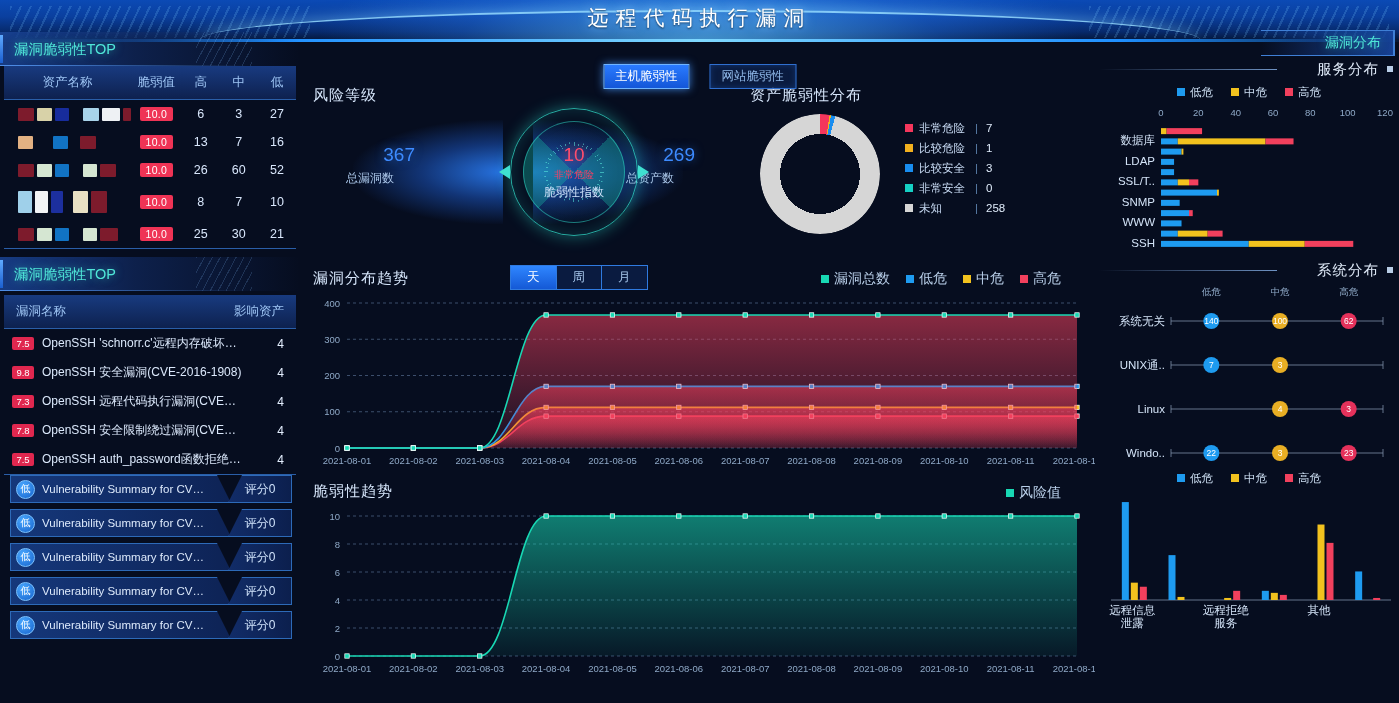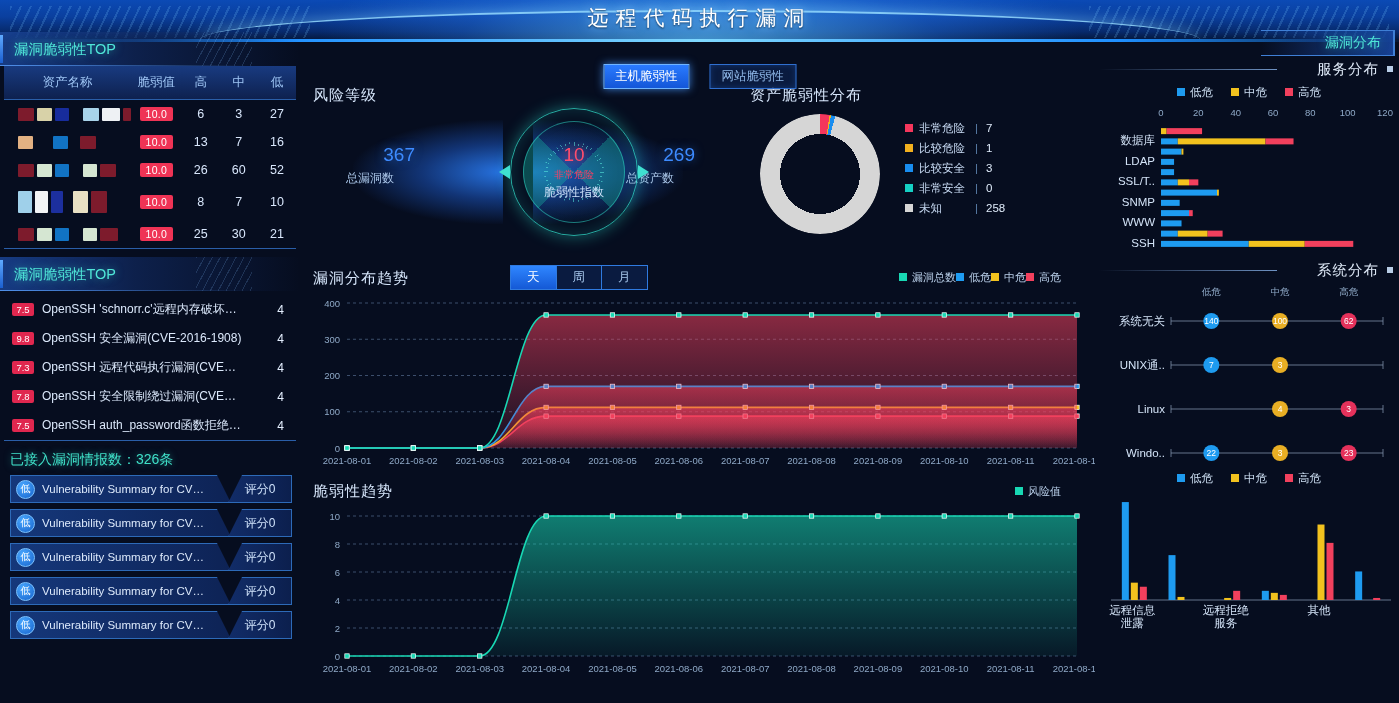--- a/index.html
+++ b/index.html
@@ -223,21 +223,21 @@
 
   .chart-box { position: relative; }
   .seg-btns { display: flex; border: 1px solid #2f7ae0; }
   .seg {
     padding: 3px 16px; font-size: 12.5px; color: #a8c8ec; cursor: pointer;
     border-right: 1px solid #2f7ae0; background: rgba(14,36,86,.6);
   }
   .seg:last-child { border-right: none; }
   .seg.active { background: linear-gradient(180deg,#2f86ff,#1459d6); color: #fff; }
 
-  .legend-inline { display: flex; font-size: 11px; color: #b9cfe9; align-items: center; }
+  .legend-inline { display: flex; gap: 16px; font-size: 14px; color: #b9cfe9; align-items: center; }
   .li-sq { width: 8px; height: 8px; display: inline-block; margin-right: 5px; }
 
   .axis-lbl { font-size: 9.5px; fill: #8fa9c7; }
   .grid-line { stroke: #4a6080; stroke-width: .8; stroke-dasharray: 3 3; }
 
   
   .right-col { position: absolute; right: 0; top: 28px; width: 300px; height: 675px; }
   .r-title {
     display: flex; align-items: center; justify-content: flex-end;
     gap: 8px; padding-right: 6px; height: 26px;
@@ -379,20 +379,24 @@
         </tr>
       </tbody>
     </table>
 
     <div class="bar-title" style="margin-top:8px">
       <div class="slash"></div>
       <span>漏洞脆弱性TOP</span>
     </div>
 
     <div class="vlist">
+      <div class="vlist-head">
+        <span>漏洞名称</span>
+        <span>影响资产</span>
+      </div>
       <div class="vrow">
         <span class="vscore">7.5</span>
         <span class="vname">OpenSSH 'schnorr.c'远程内存破坏…</span>
         <span class="vassets">4</span>
       </div>
       <div class="vrow">
         <span class="vscore">9.8</span>
         <span class="vname">OpenSSH 安全漏洞(CVE-2016-1908)</span>
         <span class="vassets">4</span>
       </div>
@@ -406,21 +410,20 @@
         <span class="vname">OpenSSH 安全限制绕过漏洞(CVE…</span>
         <span class="vassets">4</span>
       </div>
       <div class="vrow">
         <span class="vscore">7.5</span>
         <span class="vname">OpenSSH auth_password函数拒绝…</span>
         <span class="vassets">4</span>
       </div>
     </div>
 
-    <div class="intel-count">已接入漏洞情报数：326条</div>
 
     <div class="intel-row">
       <div class="intel-main">
         <span class="intel-badge">低</span>
         <span class="intel-name">Vulnerability Summary for CV…</span>
       </div>
       <div class="intel-score">评分0</div>
     </div>
     <div class="intel-row">
       <div class="intel-main">

